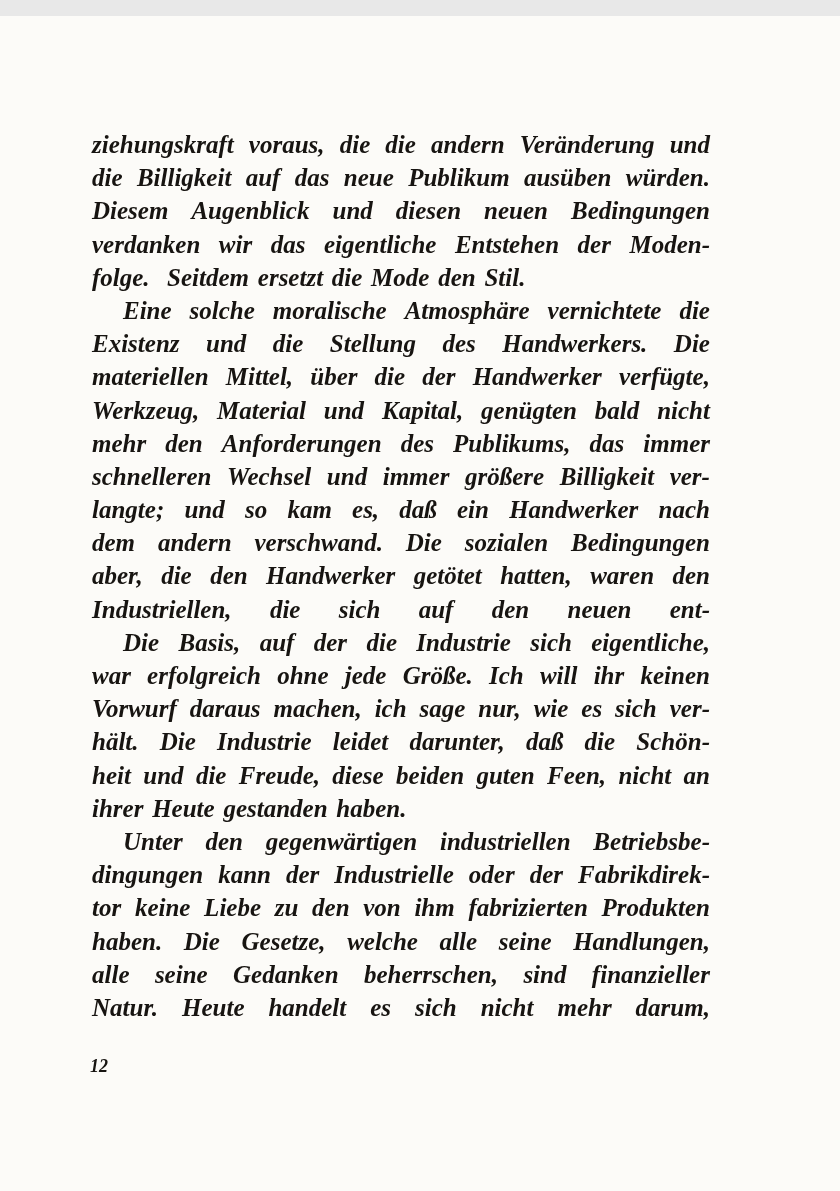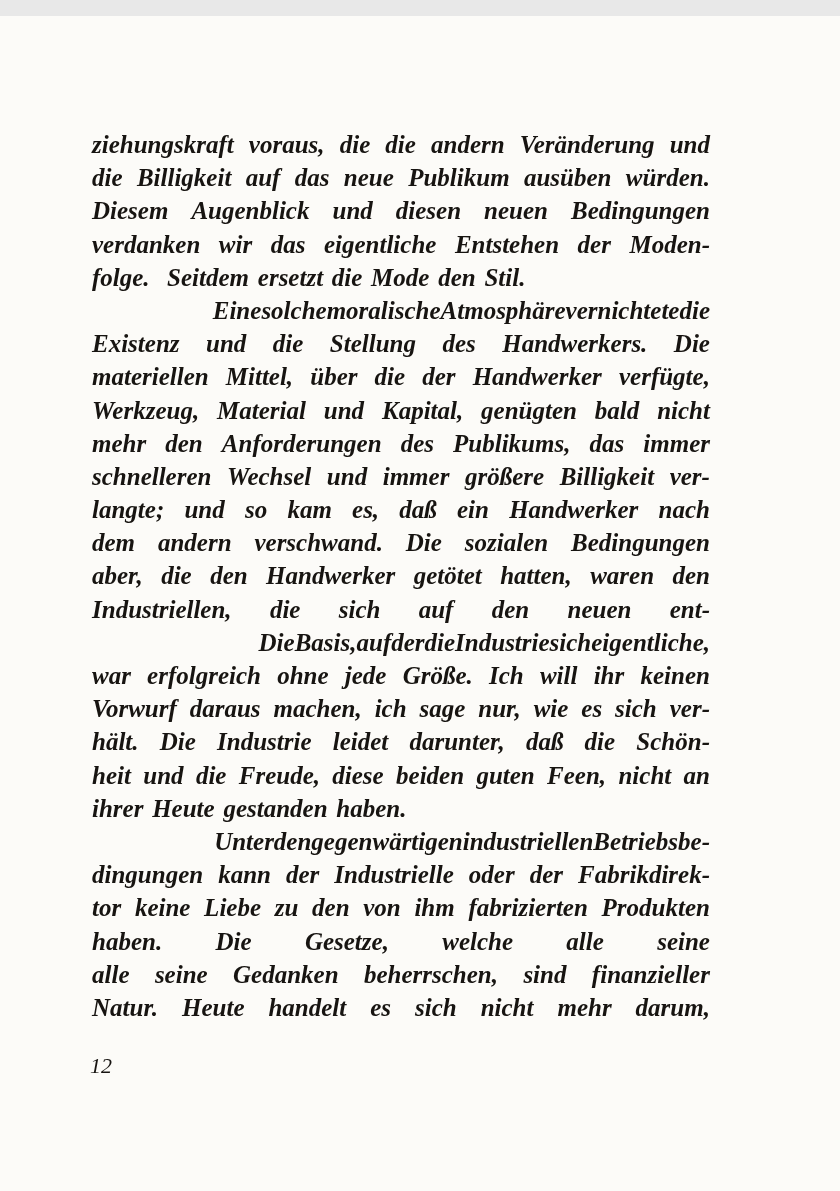--- a/index.html
+++ b/index.html
@@ -30,32 +30,31 @@
   .line {
     height: 33.2px;
     overflow: visible;
   }
   .line.justify {
     display: flex;
     justify-content: space-between;
   }
   .line.indent {
     padding-left: 31px;
-    justify-content: flex-end;
   }
   .line.flush {
     white-space: pre;
     word-spacing: 0.10em;
   }
   .page-number {
     position: absolute;
     left: 90px;
     top: 1036px;
-    font-size: 22px;
-    font-weight: 400;
+    font-size: 18px;
+    font-weight: 700;
     font-style: italic;
     line-height: 28px;
   }
 </style>
 </head>
 <body>
 
 <div class="page" style="background: rgb(252, 251, 248); color: rgb(23, 20, 17);">
   <div class="text-block">
       <div class="line justify">
@@ -269,20 +268,21 @@
         <span>fabrizierten</span>
         <span>Produkten</span>
       </div>
       <div class="line justify">
         <span>haben.</span>
         <span>Die</span>
         <span>Gesetze,</span>
         <span>welche</span>
         <span>alle</span>
         <span>seine</span>
+        <span>Handlungen,</span>
       </div>
       <div class="line justify">
         <span>alle</span>
         <span>seine</span>
         <span>Gedanken</span>
         <span>beherrschen,</span>
         <span>sind</span>
         <span>finanzieller</span>
       </div>
       <div class="line justify">

